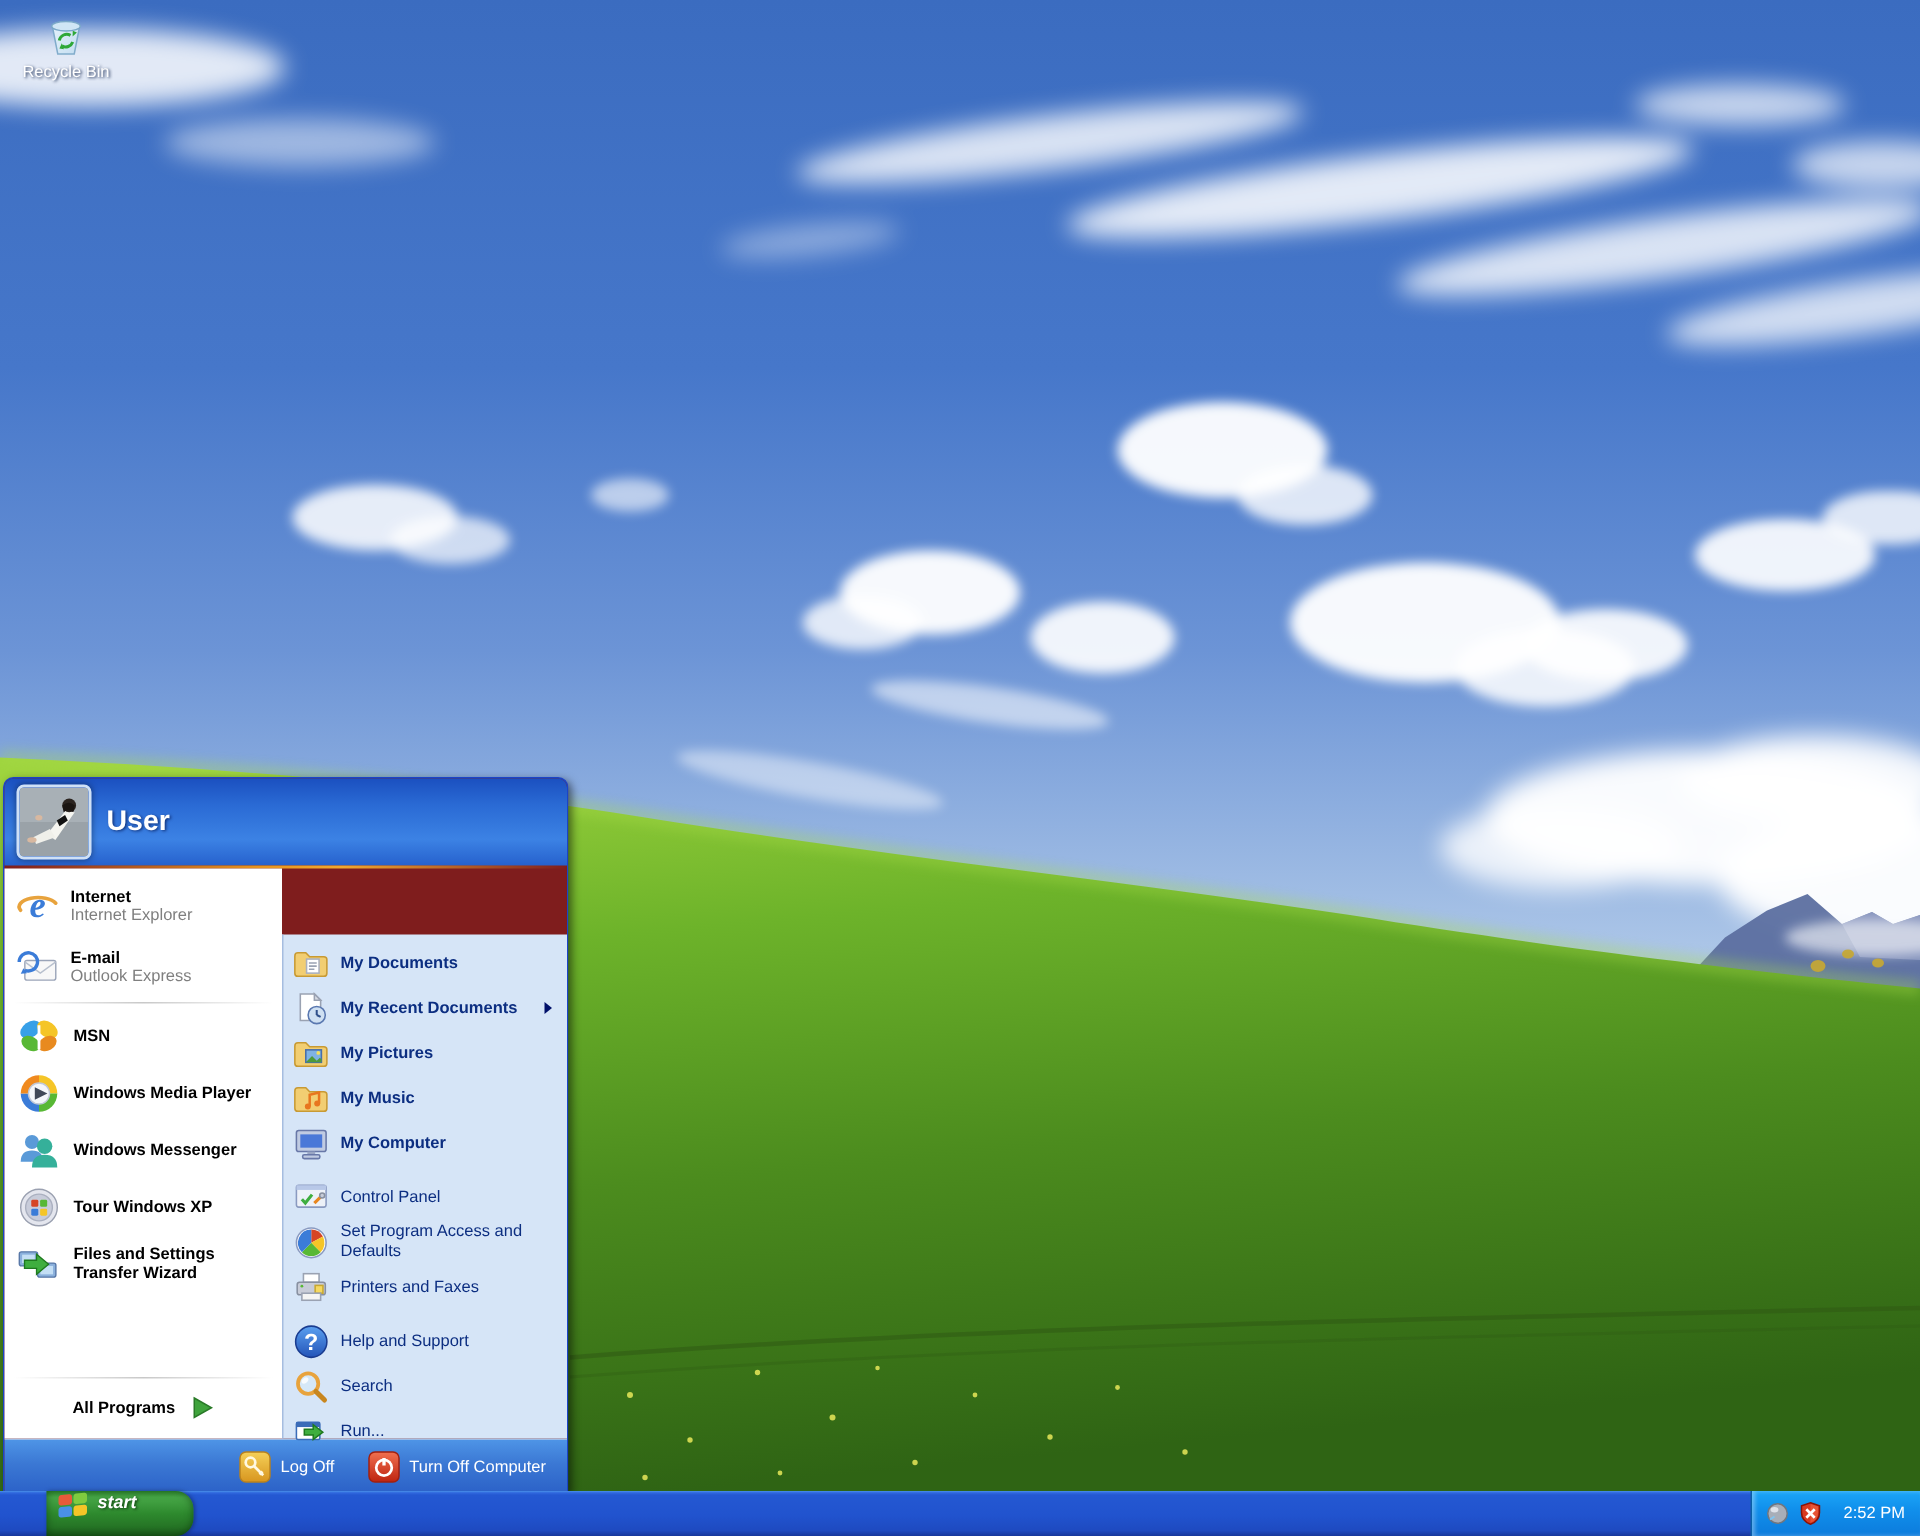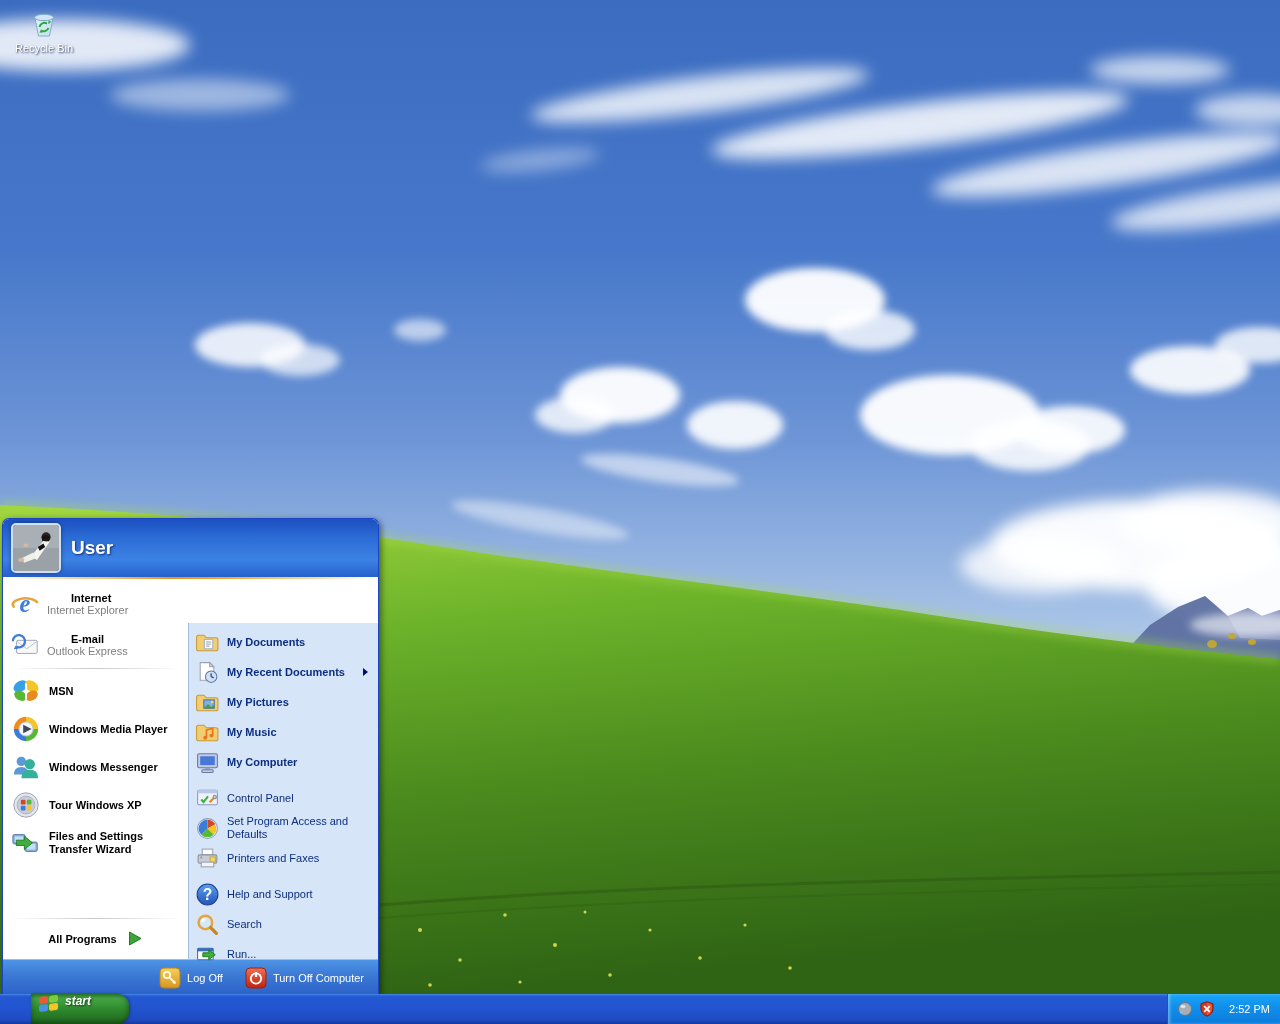--- a/index.html
+++ b/index.html
@@ -16,21 +16,21 @@
     position:absolute; left:8px; top:6px; width:72px; text-align:center;
     color:#fff; text-shadow:1px 1px 2px rgba(10,30,70,.9); line-height:13px;
   }
   .desktop-icon .ico { display:block; margin:0 auto 2px auto; width:34px; height:34px; }
 
   
   .start-menu {
     position:absolute; left:2px; bottom:29px; width:377px;
     border:1px solid #1B44C8; border-bottom:none; border-radius:7px 7px 0 0;
     box-shadow:2px 2px 6px rgba(0,0,0,.5);
-    background:#ffffff;
+    background:#7f1d1d;
   }
   .menu-header {
     height:58px; display:flex; align-items:center; gap:10px; padding:0 8px;
     border-radius:6px 6px 0 0;
     background:linear-gradient(180deg,#1B50C0 0%, #2A6AD4 30%, #3C82E4 70%, #2661CD 100%);
   }
   .avatar {
     width:50px; height:50px; border:2px solid #CFE0F5; border-radius:5px;
     box-shadow:0 0 4px rgba(0,0,0,.4); overflow:hidden; flex:0 0 auto;
   }
@@ -43,21 +43,21 @@
   .menu-body { display:flex; height:380px; }
   .col-left {
     width:185px; background:#fff; display:flex; flex-direction:column;
     padding:4px 0 4px 0;
   }
   .col-right {
     flex:1; background:#D6E5F7; border-left:1px solid #A6BDE0;
     color:#0C2E81; display:flex; flex-direction:column; padding:4px 0;margin-top:44px;
   }
   .pin-item { display:flex; align-items:center; gap:7px; padding:3px 2px 3px 7px; min-height:41px; }
-  .pin-item .txt .t { font-weight:bold; color:#000;margin-left:24px; }
+  .pin-item .txt .t { font-weight:bold; color:#000; }
   .pin-item .txt .s { color:#7F7F7F; }
   .app-item { display:flex; align-items:center; gap:8px; padding:2px 2px 2px 8px; min-height:38px; color:#000;font-weight:bold; }
   .app-item .lbl { max-width:130px; line-height:13px; }
   .icon30 { width:30px; height:30px; flex:0 0 auto; }
   .icon25 { width:25px; height:25px; flex:0 0 auto; }
   .icon22 { width:22px; height:22px; flex:0 0 auto; }
   .sep-l { height:1px; margin:3px 6px; background:linear-gradient(90deg, rgba(200,200,200,0), #C8C8C8 50%, rgba(200,200,200,0)); }
   .sep-r { height:1px; margin:3px 9px; background:linear-gradient(90deg, rgba(159,182,220,0), #9FB6DC 50%, rgba(159,182,220,0)); }
   .spacer { flex:1; }
   .all-programs {

